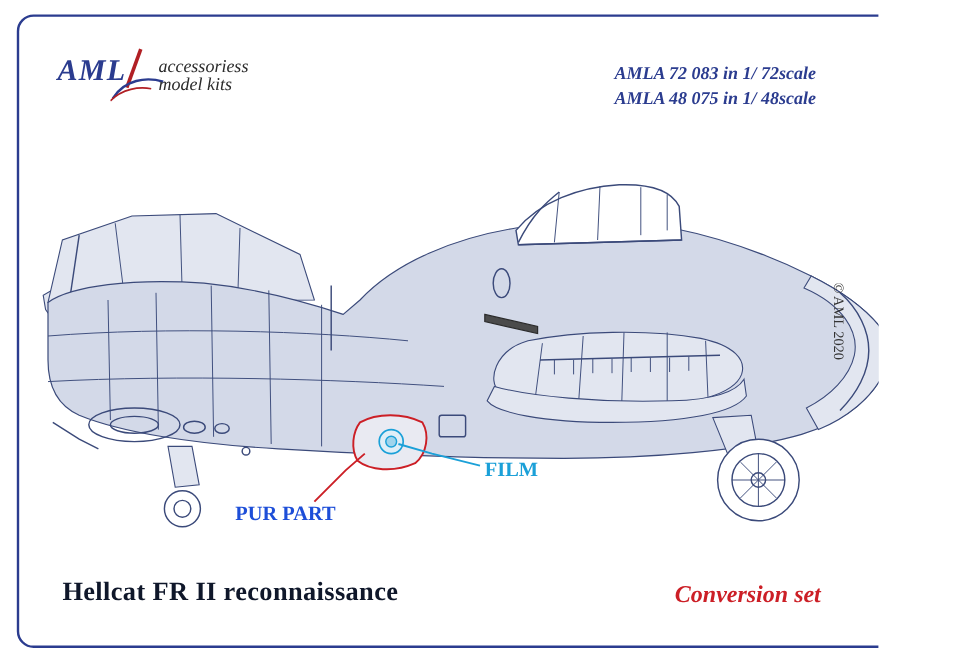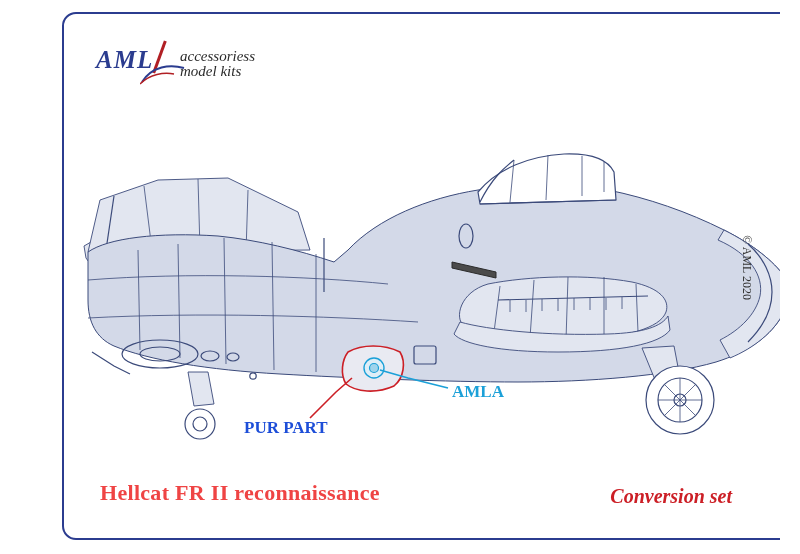--- a/index.html
+++ b/index.html
@@ -9,21 +9,20 @@
   }
   body {
     font-family: "Liberation Sans", sans-serif;
   }
   #page {
     position: relative;
     width: 732px;
     height: 554px;
     background: #ffffff;
     overflow: hidden;
-    margin-left: 48px;
   }
   #frame {
     position: absolute;
     left: 14px;
     top: 12px;
     width: 772px;
     height: 528px;
     border: 2px solid #2b3c8f;
     border-radius: 14px;
     box-sizing: border-box;
@@ -98,21 +97,21 @@
     white-space: nowrap;
   }
 
   .title-main {
     position: absolute;
     left: 52px;
     bottom: 48px;
     font-family: "Liberation Serif", serif;
     font-weight: bold;
     font-size: 22px;
-    color: #ef4444;
+    color: #0f172a;
     letter-spacing: 0.3px;
   }
   .title-right {
     position: absolute;
     right: 48px;
     bottom: 46px;
     font-family: "Liberation Serif", serif;
     font-weight: bold;
     font-style: italic;
     font-size: 20px;
@@ -255,23 +254,25 @@
     <span class="logo-slash"></span>
     <svg class="logo-swoosh" viewBox="0 0 46 22" xmlns="http://www.w3.org/2000/svg">
       <path d="M2,18 C 12,2 30,0 44,4" fill="none" stroke="#2b3c8f" stroke-width="2"></path>
       <path d="M0,20 C 10,10 24,8 34,10" fill="none" stroke="#b11f24" stroke-width="1.4"></path>
     </svg>
     <span class="logo-sub1">accessoriess</span>
     <span class="logo-sub2">model kits</span>
   </div>
 
   <div class="catalog">
+    <div>AMLA 72 083 in 1/ 72scale</div>
+    <div>AMLA 48 075 in 1/ 48scale</div>
   </div>
 
   <div class="copyright">© AML  2020</div>
 
-  <div class="label-film">AMLA</div>
+  <div class="label-film">FILM</div>
   <div class="label-pur">PUR PART</div>
 
   <div class="title-main">Hellcat FR II   reconnaissance</div>
   <div class="title-right">Conversion set</div>
 
 </div>
 
 </body></html>

